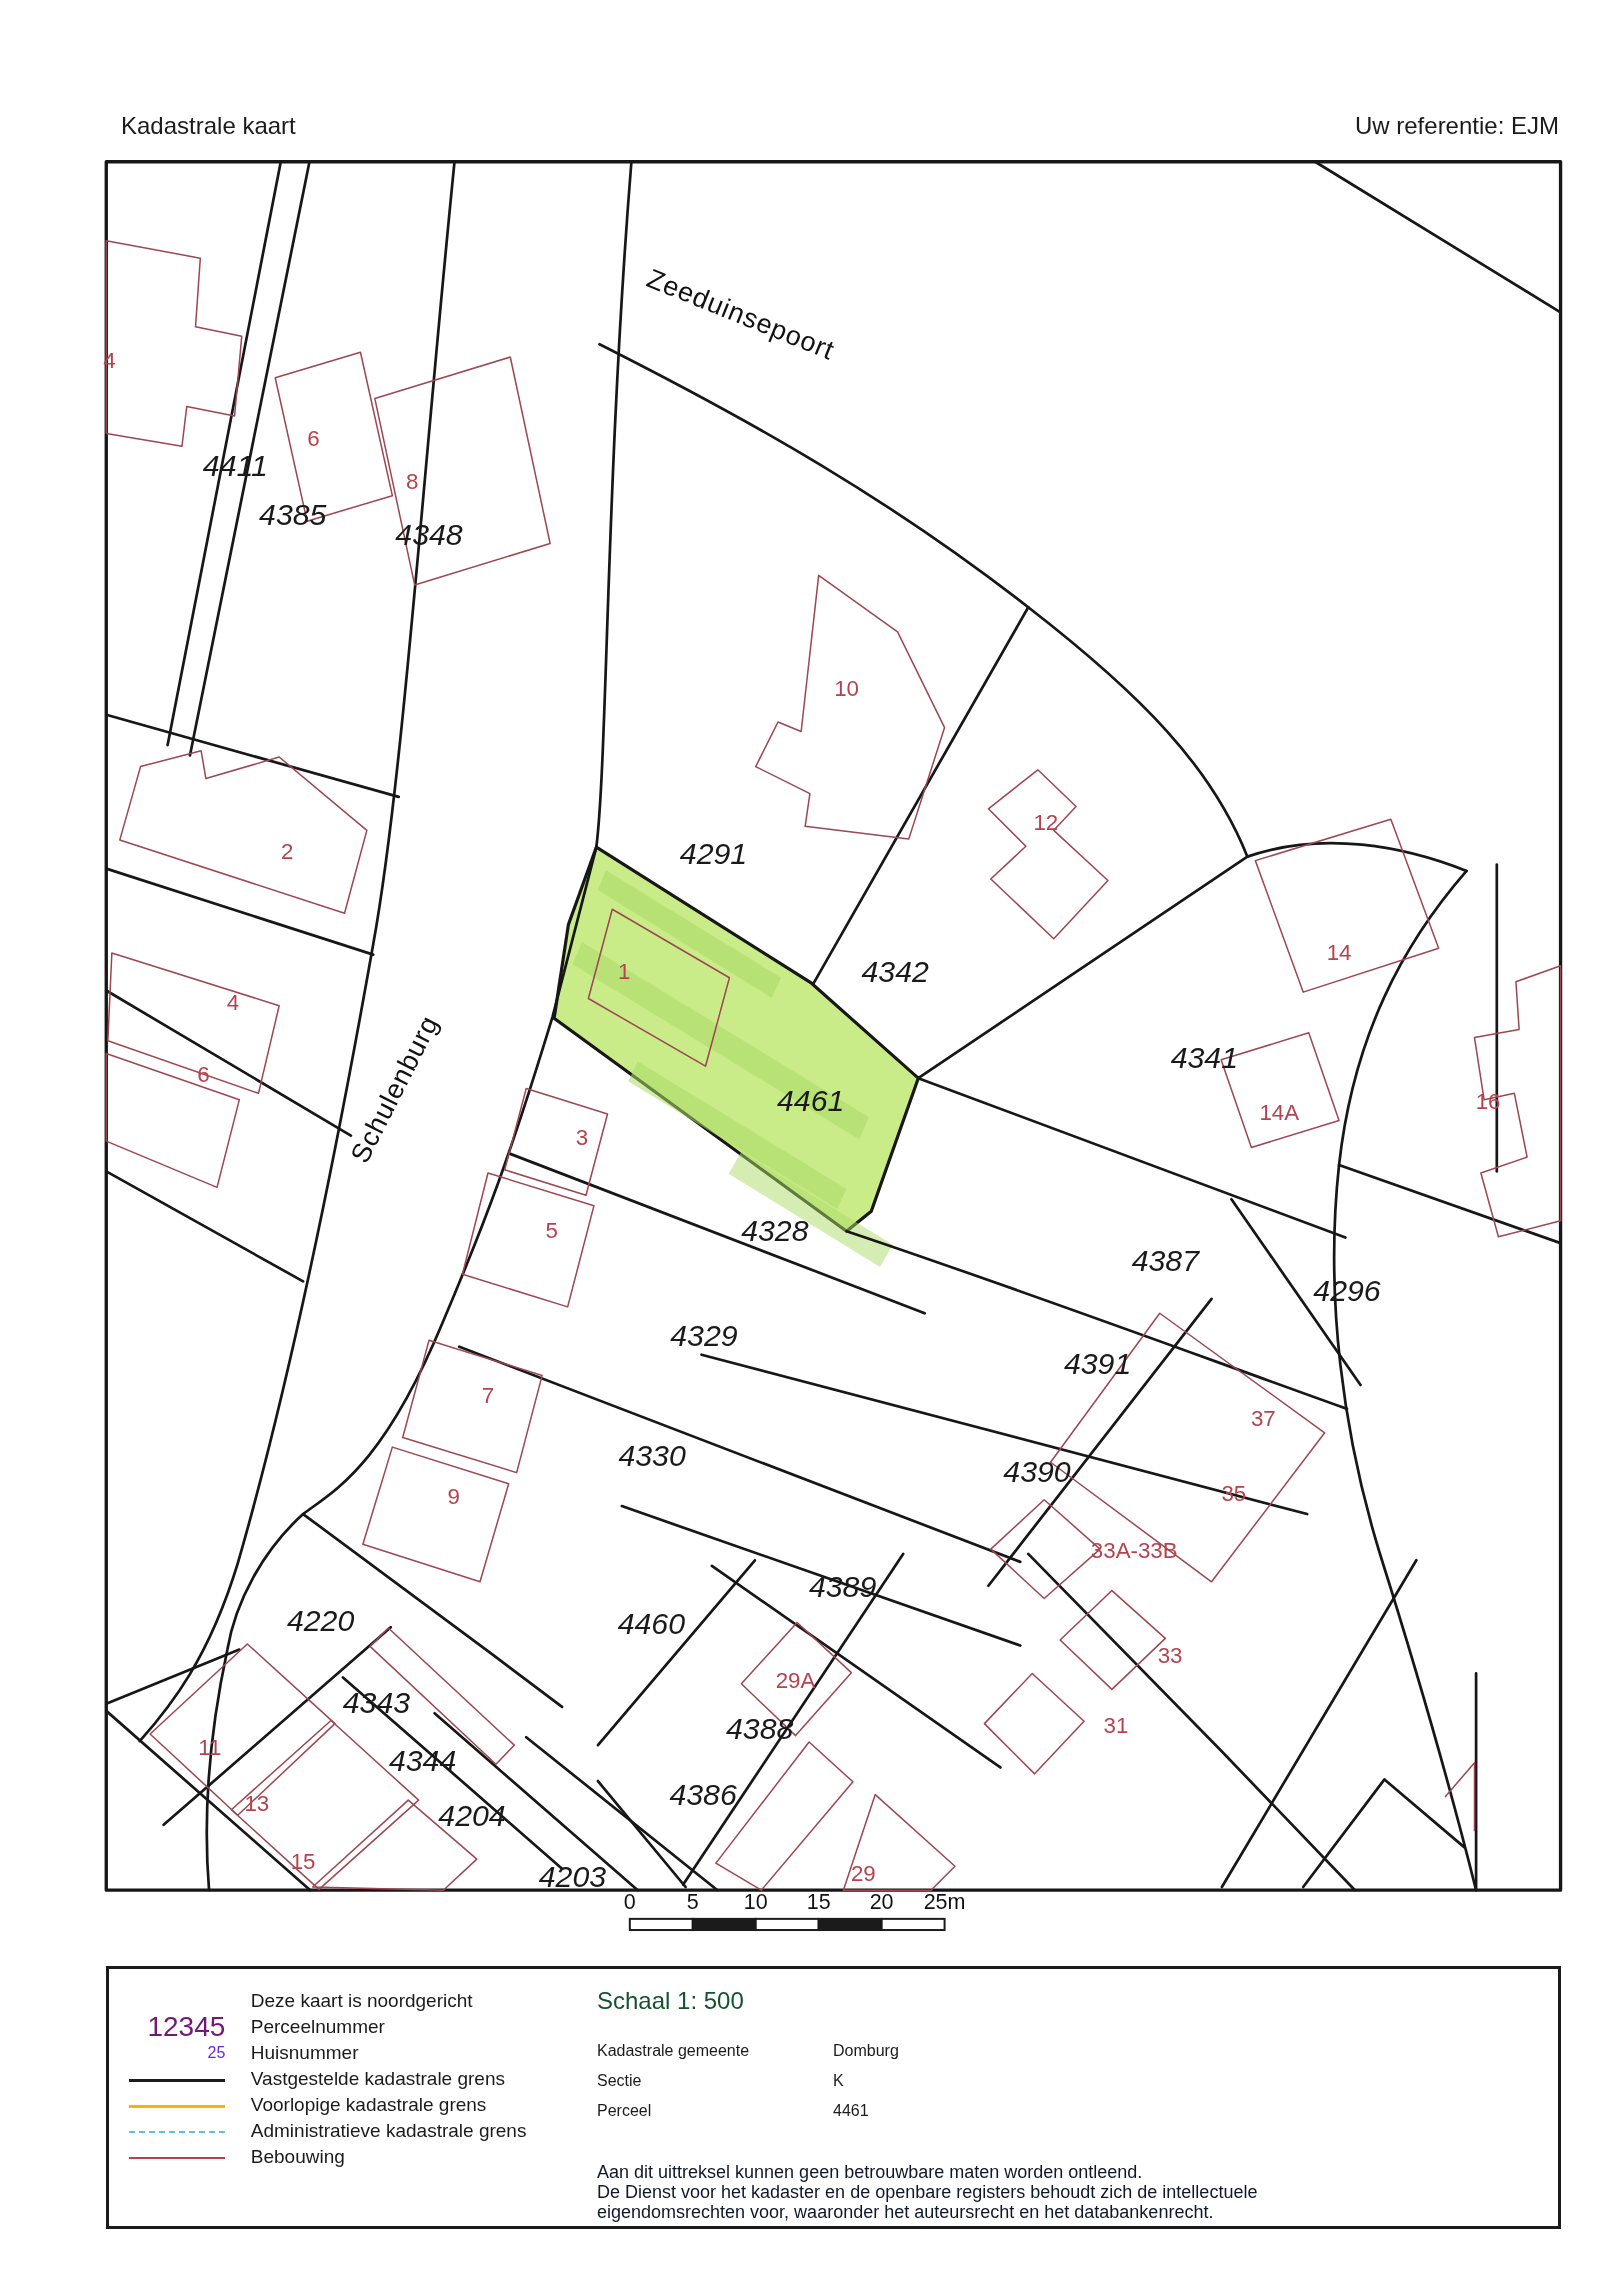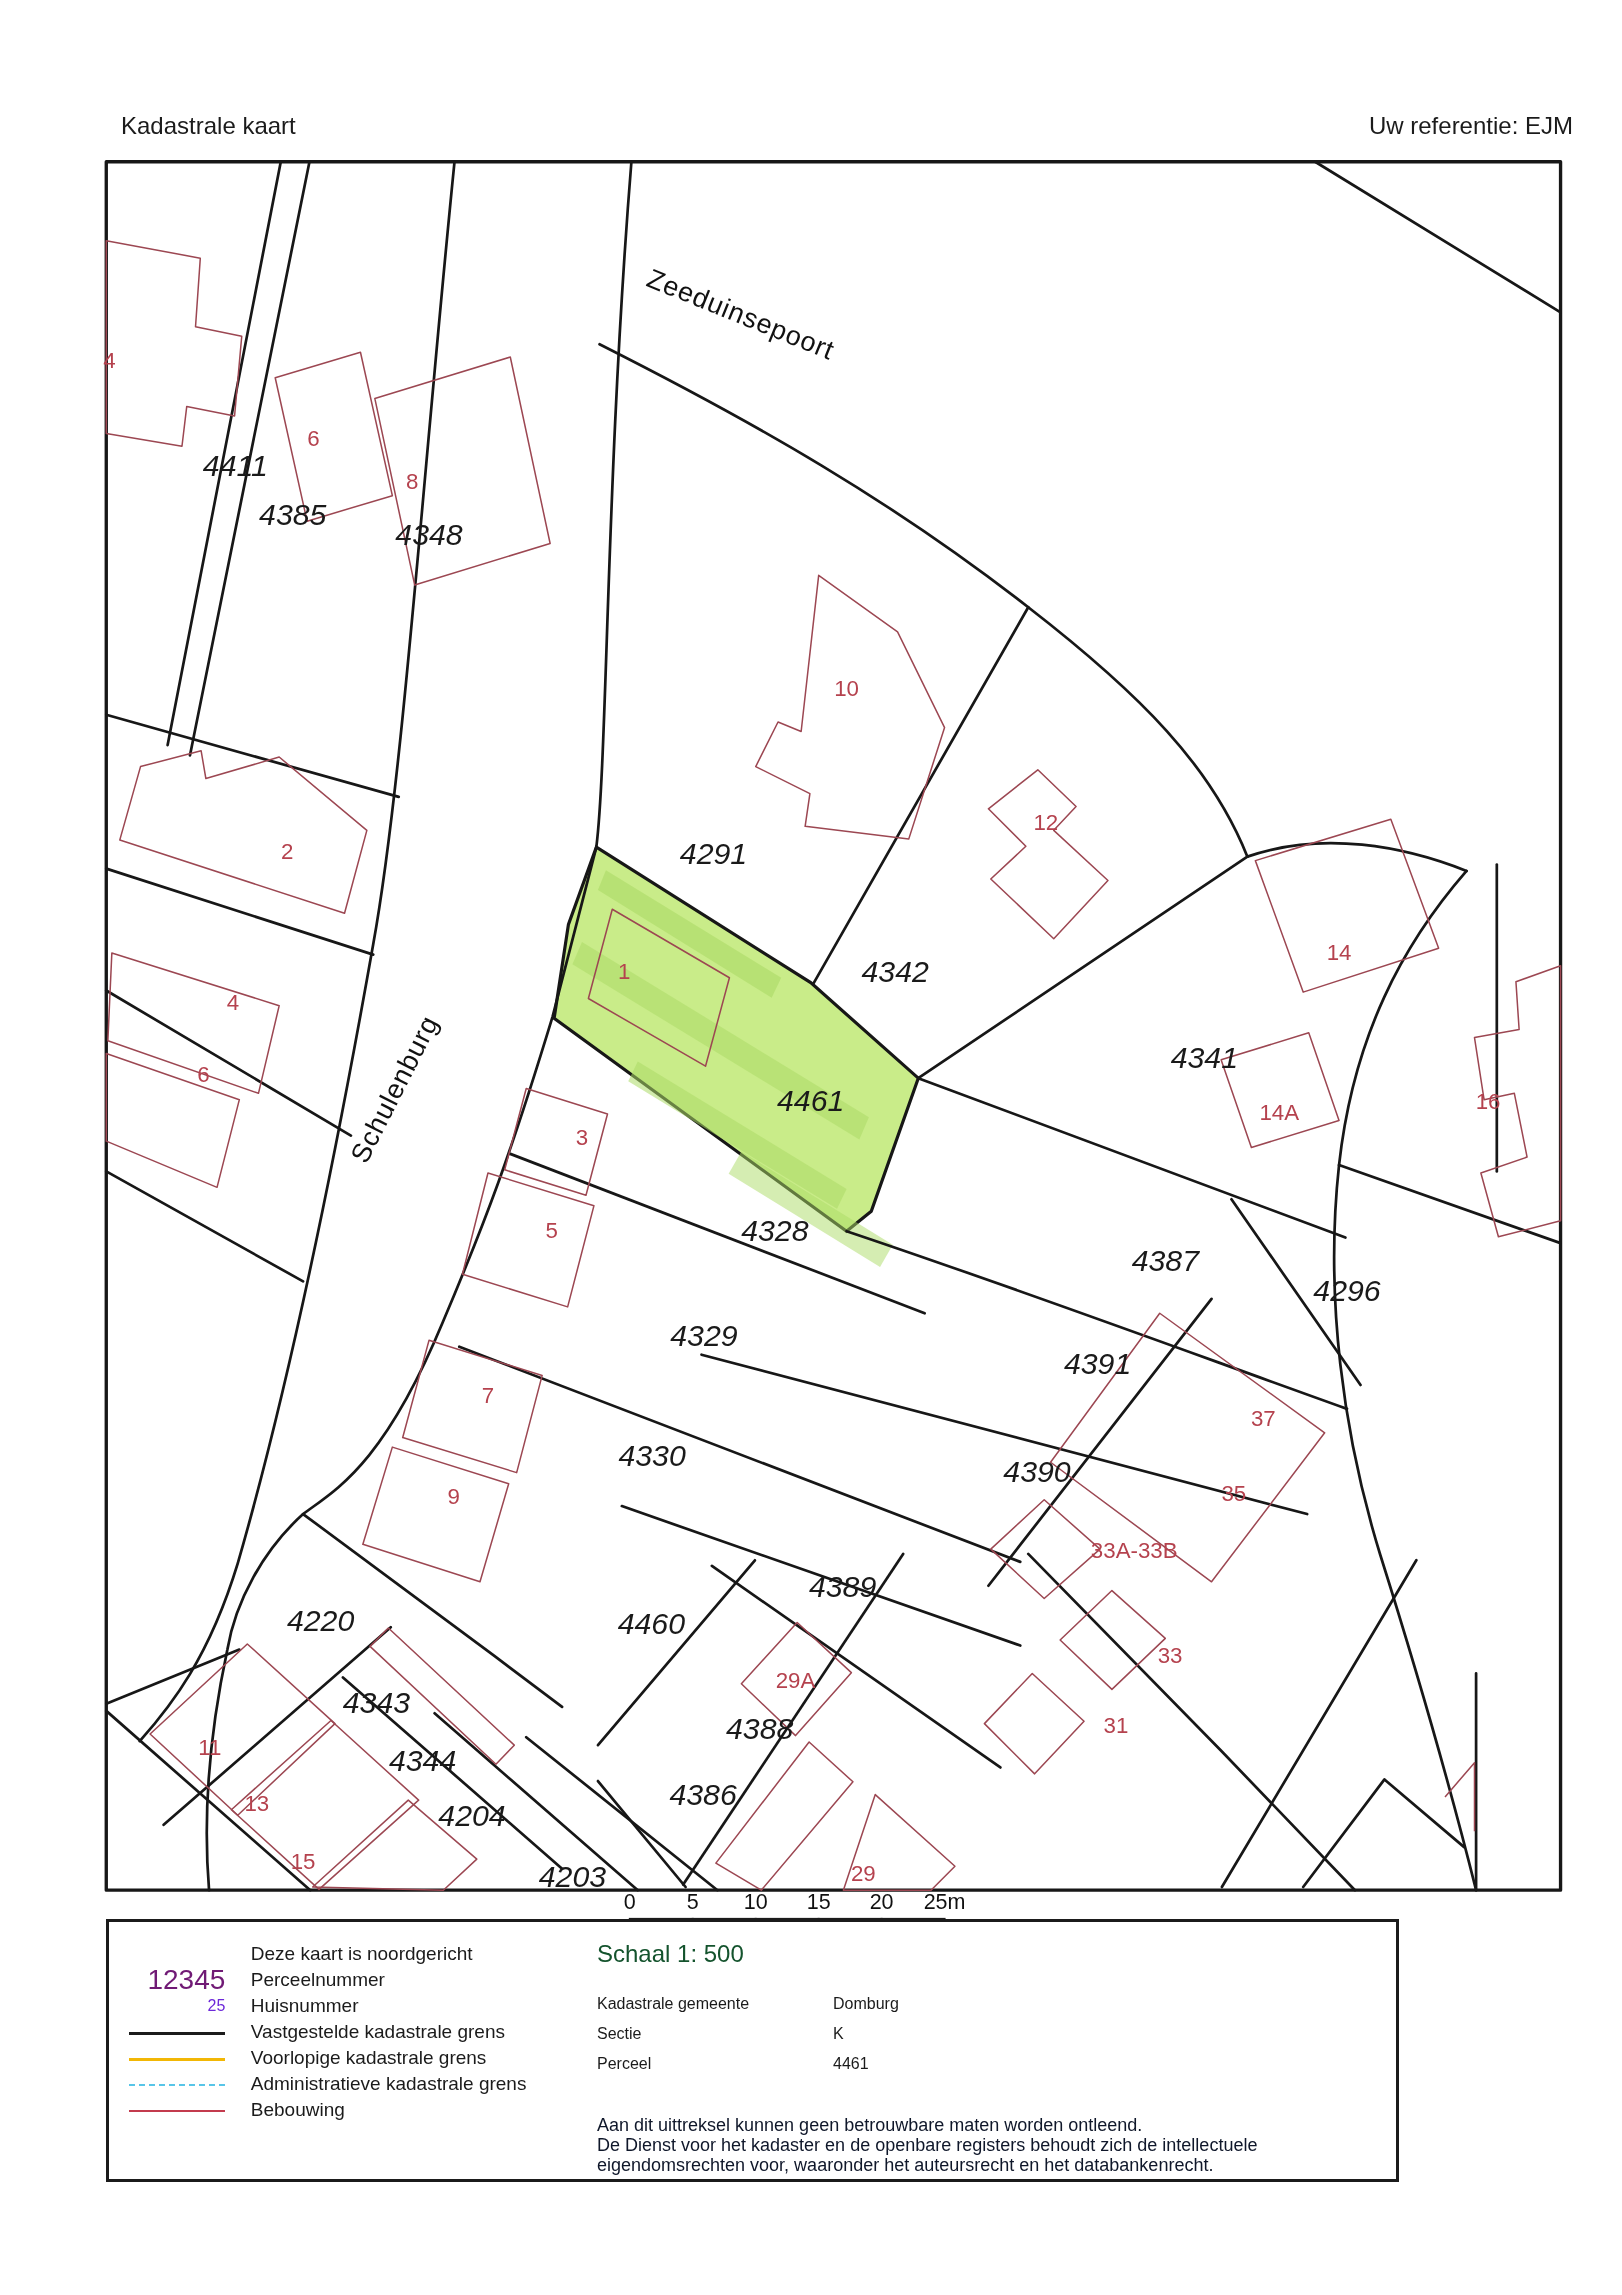--- a/index.html
+++ b/index.html
@@ -6,32 +6,32 @@
   .page{
     position:relative;
     width:1623px;height:2295px;
     background:#ffffff;
     font-family:"Liberation Sans", sans-serif;
     color:#1b1b1b;
     overflow:hidden;
   }
   .hdr{position:absolute;top:112px;font-size:24px;color:#1b1b1b;white-space:nowrap;}
   #hdr-title{left:121px;}
-  #hdr-ref{right:50px;}
+  #hdr-ref{right:64px;}
   #map-svg{position:absolute;left:0;top:0;}
   .bnd path{fill:none;stroke:#171717;stroke-width:3.4;stroke-linejoin:round;stroke-linecap:round;}
   .bnd .border{stroke-width:4.2;}
   .bld polygon, .bld polyline{fill:none;stroke:#9c4752;stroke-width:1.9;stroke-linejoin:round;}
   .parcel-label{font-family:"Liberation Sans",sans-serif;font-style:italic;font-size:38px;fill:#1a1a1a;text-anchor:middle;}
   .house-num{font-family:"Liberation Sans",sans-serif;font-size:28px;fill:#b5424e;text-anchor:middle;}
   .street-name{font-family:"Liberation Sans",sans-serif;font-size:34px;fill:#111;text-anchor:middle;letter-spacing:1px;}
   .tick-label{font-family:"Liberation Sans",sans-serif;font-size:27px;fill:#111;text-anchor:middle;}
 
   .footer{
-    position:absolute;left:106px;top:1919px;width:1293px;height:263px;
+    position:absolute;left:106px;top:1966px;width:1455px;height:263px;
     border:3.2px solid #1b1b1b;box-sizing:border-box;background:#fff;
   }
   .legend{position:absolute;left:14.3px;top:19px;}
   .legend-row{display:flex;align-items:center;height:26px;}
   .legend-sample{width:102px;text-align:right;flex:0 0 102px;}
   .legend-label{margin-left:25.5px;font-size:19px;color:#1b1b1b;white-space:nowrap;}
   .s-parcel{font-size:28px;color:#701a75;}
   .s-huis{font-size:16px;color:#6d28d9;}
   .lns{display:inline-block;width:96px;vertical-align:middle;}
   .ln-black{border-top:3.2px solid #1b1b1b;}

